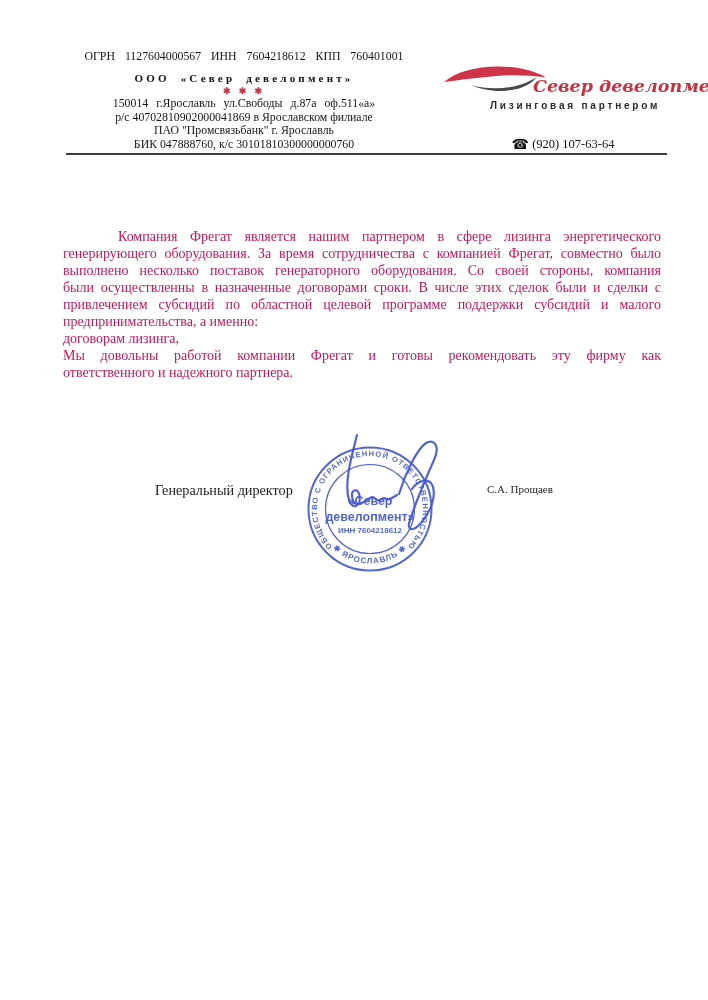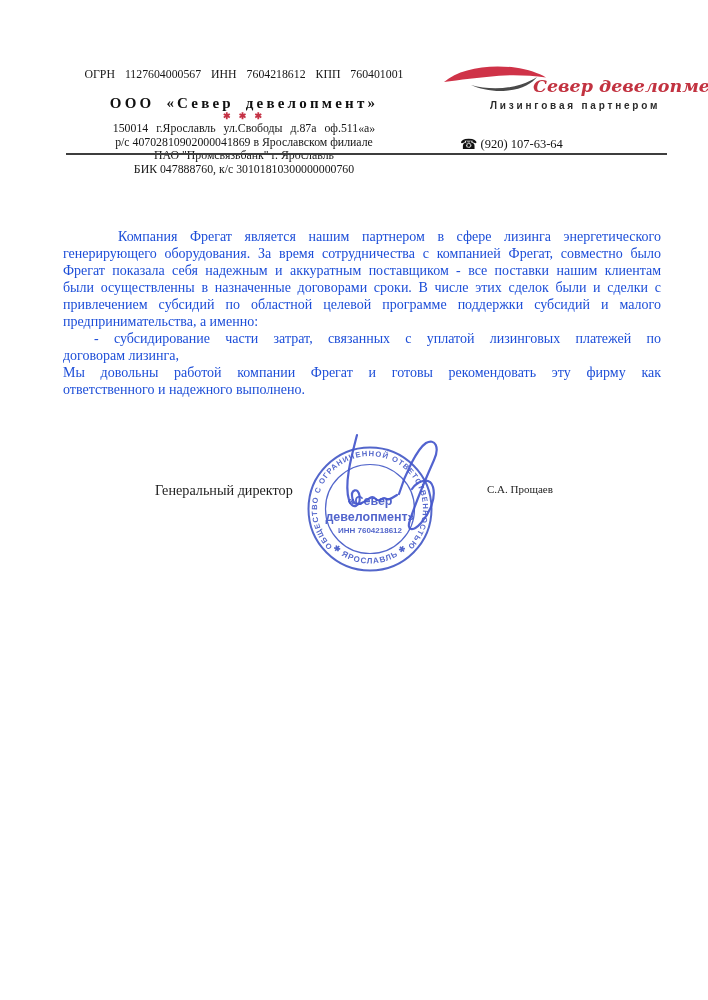--- a/index.html
+++ b/index.html
@@ -16,25 +16,25 @@
   
   .lh-left{
     left:60px;top:50px;width:368px;
     text-align:center;
   }
   .lh-line{
     font-size:11.8px;line-height:13.4px;
     color:#151515;
     white-space:nowrap;
   }
-  .lh-reg{word-spacing:7px;margin-top:18px;}
+  .lh-reg{word-spacing:7px;}
   .lh-company{
-    font-size:15px;font-weight:bold;
+    font-size:11px;font-weight:bold;
     letter-spacing:3.2px;word-spacing:5px;
-    line-height:16px;margin-top:14px;
+    line-height:16px;margin-top:7px;
     color:#101010;
   }
   .lh-stars{
     color:#c53245;font-size:9px;line-height:11px;
     letter-spacing:3px;font-weight:bold;
   }
   .lh-addr1{word-spacing:5px;}
 
   
   .logo-svg{left:443px;top:63px;width:104px;height:34px;}
@@ -47,35 +47,35 @@
   }
   .brand-tagline{
     left:490px;top:100px;width:180px;
     font-family:"Liberation Sans", sans-serif;
     font-size:10px;font-weight:600;
     letter-spacing:2.8px;color:#2b2b2b;
     white-space:nowrap;
   }
   .phone-line{
     left:460px;top:136px;width:206px;
-    text-align:left;font-size:12.5px;color:#111;
+    text-align:center;font-size:12.5px;color:#111;
     white-space:nowrap;
   }
   .phone-glyph{font-size:14px;vertical-align:-1px;}
 
   .header-divider{
     left:66px;top:153px;width:601px;height:0;
     border-top:2px solid #3e3e3e;
   }
 
   
   .letter-body{
     left:63px;top:228px;width:598px;
     font-size:14px;line-height:17px;
-    color:#1d4ed8;
+    color:#be185d;
   }
   .bl{min-height:17px;}
   .jl{text-align:justify;text-align-last:justify;}
   .i1{text-indent:55px;}
   .i2{text-indent:31px;}
 
   
   .sig-title{left:155px;top:482px;font-size:14.2px;white-space:nowrap;}
   .sig-name{left:487px;top:483px;font-size:11px;white-space:nowrap;}
 
@@ -124,28 +124,27 @@
 <div class="abs phone-line">
   <span class="phone-glyph">☎</span>
   <span>(920) 107-63-64</span>
 </div>
 
 <div class="abs header-divider"></div>
 
 <div class="abs letter-body">
   <div class="bl jl i1">Компания Фрегат является нашим партнером в сфере лизинга энергетического</div>
   <div class="bl jl">генерирующего оборудования. За время сотрудничества с компанией Фрегат, совместно было</div>
-  <div class="bl jl">Фрегат показала себя надежным и аккуратным поставщиком - все поставки нашим клиентам</div>
+  <div class="bl jl">выполнено несколько поставок генераторного оборудования. Со своей стороны, компания</div>
   <div class="bl jl">были осуществленны в назначенные договорами сроки. В числе этих сделок были и сделки с</div>
   <div class="bl jl">привлечением субсидий по областной целевой программе поддержки субсидий и малого</div>
   <div class="bl">предпринимательства, а именно:</div>
-  <div class="bl jl i2">- субсидирование части затрат, связанных с уплатой лизинговых платежей по</div>
   <div class="bl">договорам лизинга,</div>
   <div class="bl jl">Мы довольны работой компании Фрегат и готовы рекомендовать эту фирму как</div>
-  <div class="bl">ответственного и надежного выполнено.</div>
+  <div class="bl">ответственного и надежного партнера.</div>
 </div>
 
 <div class="abs sig-title">Генеральный директор</div>
 <div class="abs sig-name">С.А. Прощаев</div>
 
 <svg class="abs stamp-svg" viewBox="0 0 170 158">
   <g opacity="0.88">
     <circle cx="77" cy="77" r="61.5" fill="none" stroke="#3c52c4" stroke-width="2"></circle>
     <circle cx="77" cy="77" r="44.5" fill="none" stroke="#3c52c4" stroke-width="1.2"></circle>
     <path id="ringPath" d="M 39.5 114.5 A 53 53 0 1 1 114.5 114.5" fill="none"></path>

